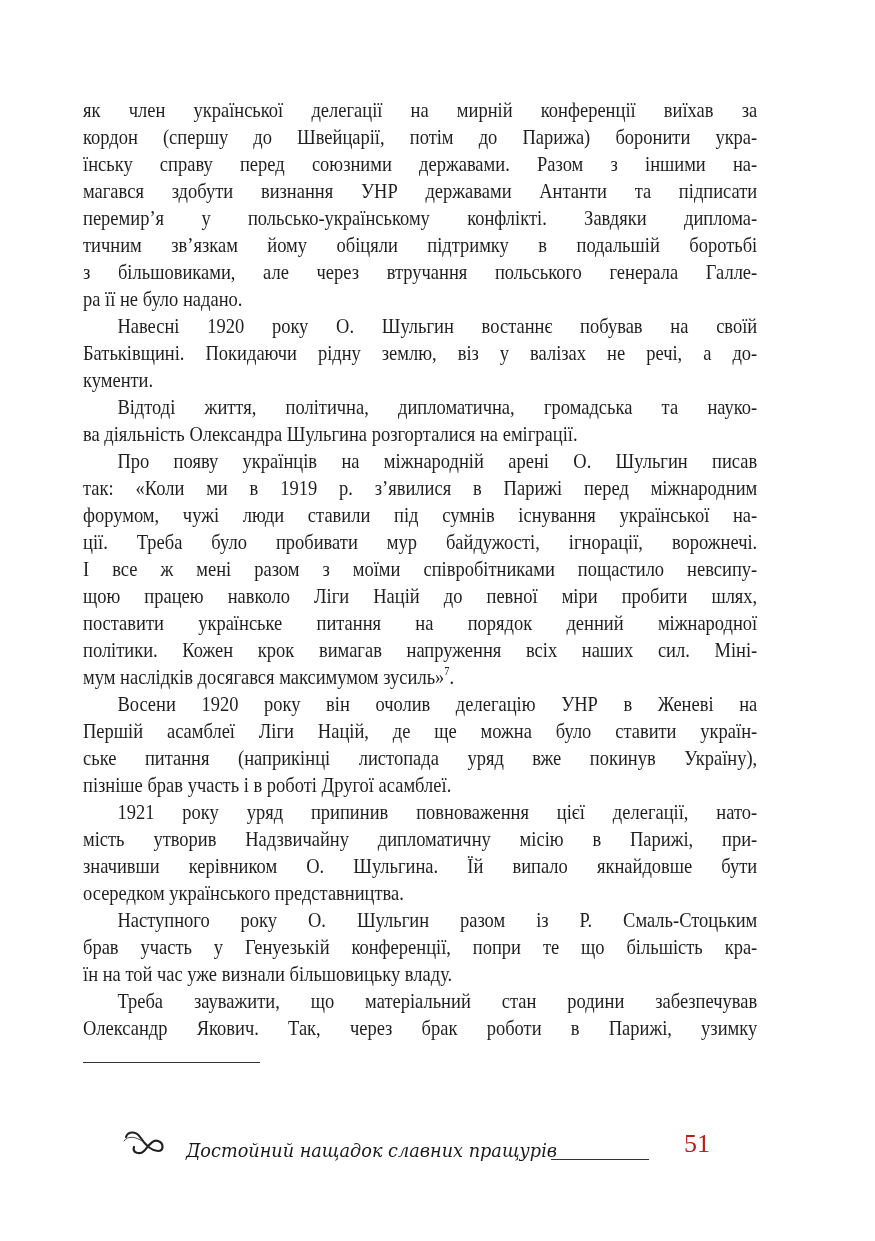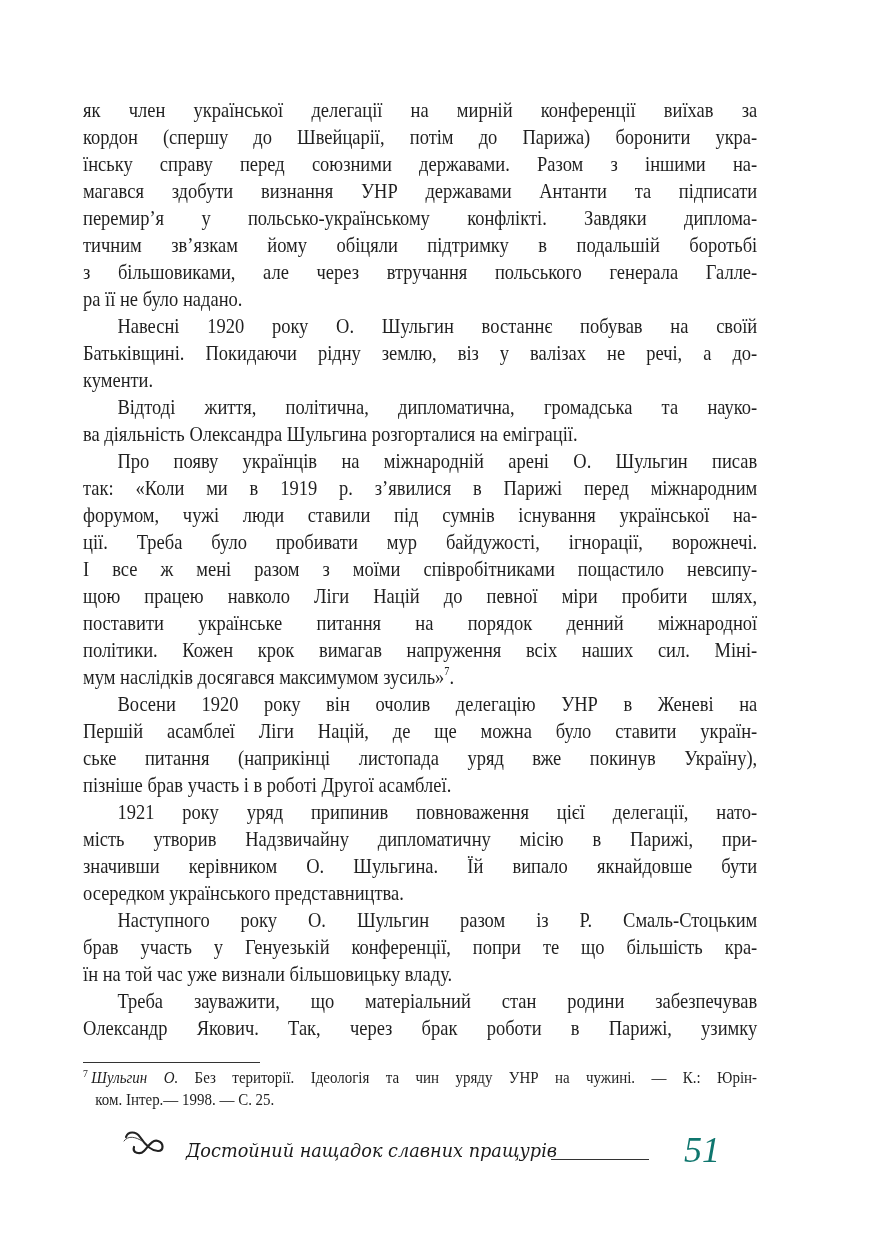--- a/index.html
+++ b/index.html
@@ -119,23 +119,22 @@
       top: 34px;
       width: 98px;
       height: 0;
       border-top: 1.3px solid #333;
     }
     .page-number {
       position: absolute;
       left: 670px;
       top: 4px;
       font-family: "Liberation Serif", "DejaVu Serif", serif;
-      font-style: italic;
-      font-size: 36px;
-      color: #0f766e;
+      font-size: 26px;
+      color: #b91c1c;
     }
   </style>
 </head>
 <body>
 
 <div class="page">
 
   <div class="body-text" id="body-text">
       <div class="line"><span>як член української делегації на мирній конференції виїхав за</span></div>
       <div class="line"><span>кордон (спершу до Швейцарії, потім до Парижа) боронити укра-</span></div>
@@ -169,24 +168,20 @@
       <div class="line last"><span>осередком українського представництва.</span></div>
       <div class="line indent"><span>Наступного року О. Шульгин разом із Р. Смаль-Стоцьким</span></div>
       <div class="line"><span>брав участь у Генуезькій конференції, попри те що більшість кра-</span></div>
       <div class="line last"><span>їн на той час уже визнали більшовицьку владу.</span></div>
       <div class="line indent"><span>Треба зауважити, що матеріальний стан родини забезпечував</span></div>
       <div class="line"><span>Олександр Якович. Так, через брак роботи в Парижі, узимку</span></div>
     </div>
 
   <div class="fn-rule"></div>
 
-  <div class="footnote">
-    <div class="fn-line"><span class="fn-num">7</span><span class="fn-author">Шульгин О.</span><span> Без території. Ідеологія та чин уряду УНР на чужині. — К.: Юрін-</span></div>
-    <div class="fn-line last">ком. Інтер.— 1998. — С. 25.</div>
-  </div>
 
   <div class="footer">
     <svg class="ornament" viewBox="0 0 44 30">
       <path d="M4 8 C 6 2, 14 2, 18 8 C 22 14, 28 22, 36 22 C 42 22, 42 14, 36 12 C 30 10, 26 18, 22 22 C 18 26, 10 24, 12 18" fill="none" stroke="#222" stroke-width="2.2" stroke-linecap="round"></path>
       <path d="M2 12 C 6 6, 14 8, 20 12" fill="none" stroke="#444" stroke-width="1" stroke-linecap="round"></path>
     </svg>
     <div class="running-title">Достойний нащадок славних пращурів</div>
     <div class="footer-rule"></div>
     <div class="page-number">51</div>
   </div>

